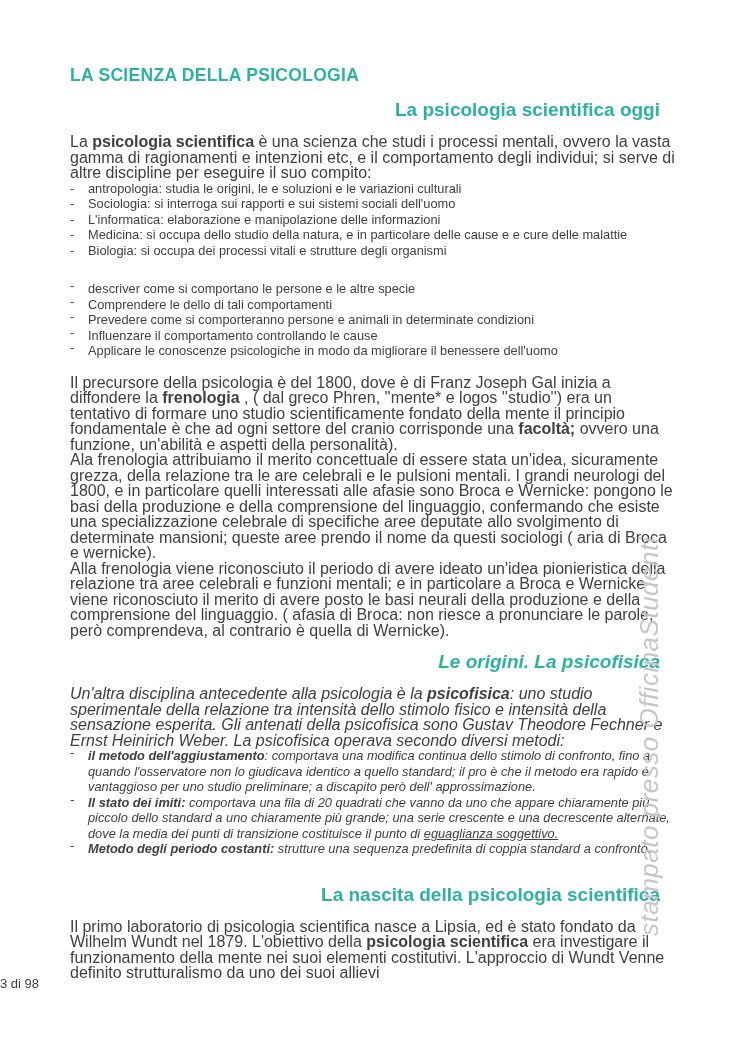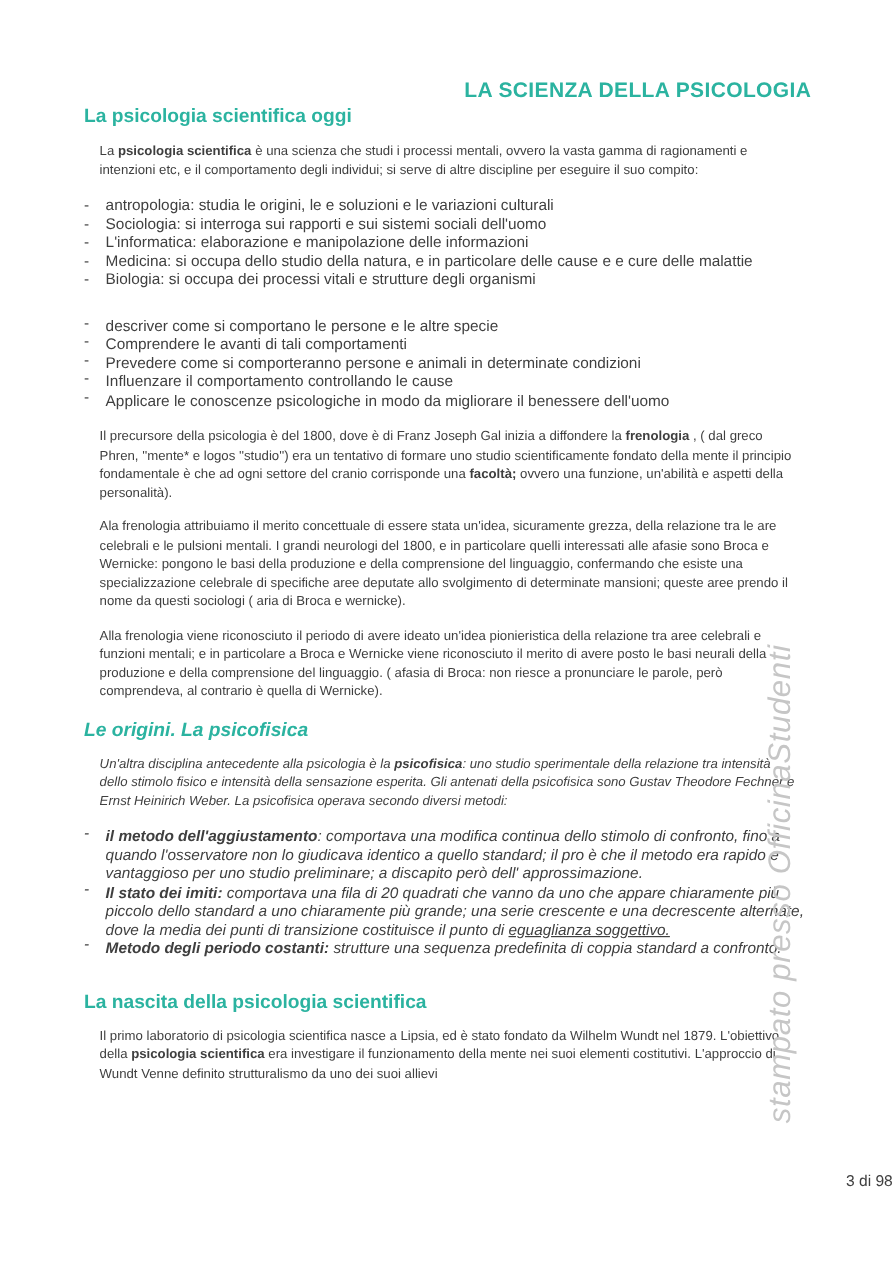--- a/index.html
+++ b/index.html
@@ -18,41 +18,42 @@
   }
   .page{
     position:absolute;inset:0;
     padding:64px 68px 0 70px;
     box-sizing:border-box;
   }
   .title{
     font-size:17.5px;
     font-weight:bold;
     color:var(--teal);
-    text-align:right;
+    text-align:left;
     margin:0 0 4px 0;
     letter-spacing:.3px;
     line-height:22px;
   }
   section{display:block;}
   .sec-2{margin-top:23px;}
   .sec-3{margin-top:16px;}
   .sec-4{margin-top:16px;font-style:italic;}
   .sec-5{margin-top:16px;}
   .sec-6{margin-top:30px;}
   h2{
-    font-size:16px;
+    font-size:19px;
     font-weight:bold;
     color:var(--teal);
-    margin:0;
+    margin:16px;
     line-height:16px;
+    text-align:right;
   }
   p{
-    margin:13px;
-    font-size:11px;
+    margin:0;
+    font-size:16px;
     line-height:15.5px;
   }
   .bullets{margin:0;}
   .bullet{
     display:flex;
     font-size:12.8px;
     line-height:15.5px;
   }
   .dash{
     flex:none;
@@ -60,21 +61,21 @@
     color:var(--body);
   }
   .raised .dash{position:relative;top:-3px;}
   .btext{flex:1;}
   .b{font-weight:bold;}
   .u{text-decoration:underline;}
   .footer{
     position:absolute;
     left:0;right:0;
     top:976px;
-    text-align:right;
+    text-align:left;
     font-size:13px;
     color:var(--body);
   }
   .watermark{
     position:absolute;
     left:634px;
     top:936px;
     transform:rotate(-90deg);
     transform-origin:0 0;
     white-space:nowrap;
@@ -120,21 +121,21 @@
   </section>
 
   <section class="sec-2">
     <div class="bullets">
       <div class="bullet raised">
           <span class="dash">-</span>
           <span class="btext"><span>descriver come si comportano le persone e le altre specie</span></span>
         </div>
       <div class="bullet raised">
           <span class="dash">-</span>
-          <span class="btext"><span>Comprendere le avanti di tali comportamenti</span></span>
+          <span class="btext"><span>Comprendere le dello di tali comportamenti</span></span>
         </div>
       <div class="bullet raised">
           <span class="dash">-</span>
           <span class="btext"><span>Prevedere come si comporteranno persone e animali in determinate condizioni</span></span>
         </div>
       <div class="bullet raised">
           <span class="dash">-</span>
           <span class="btext"><span>Influenzare il comportamento controllando le cause</span></span>
         </div>
       <div class="bullet raised">

